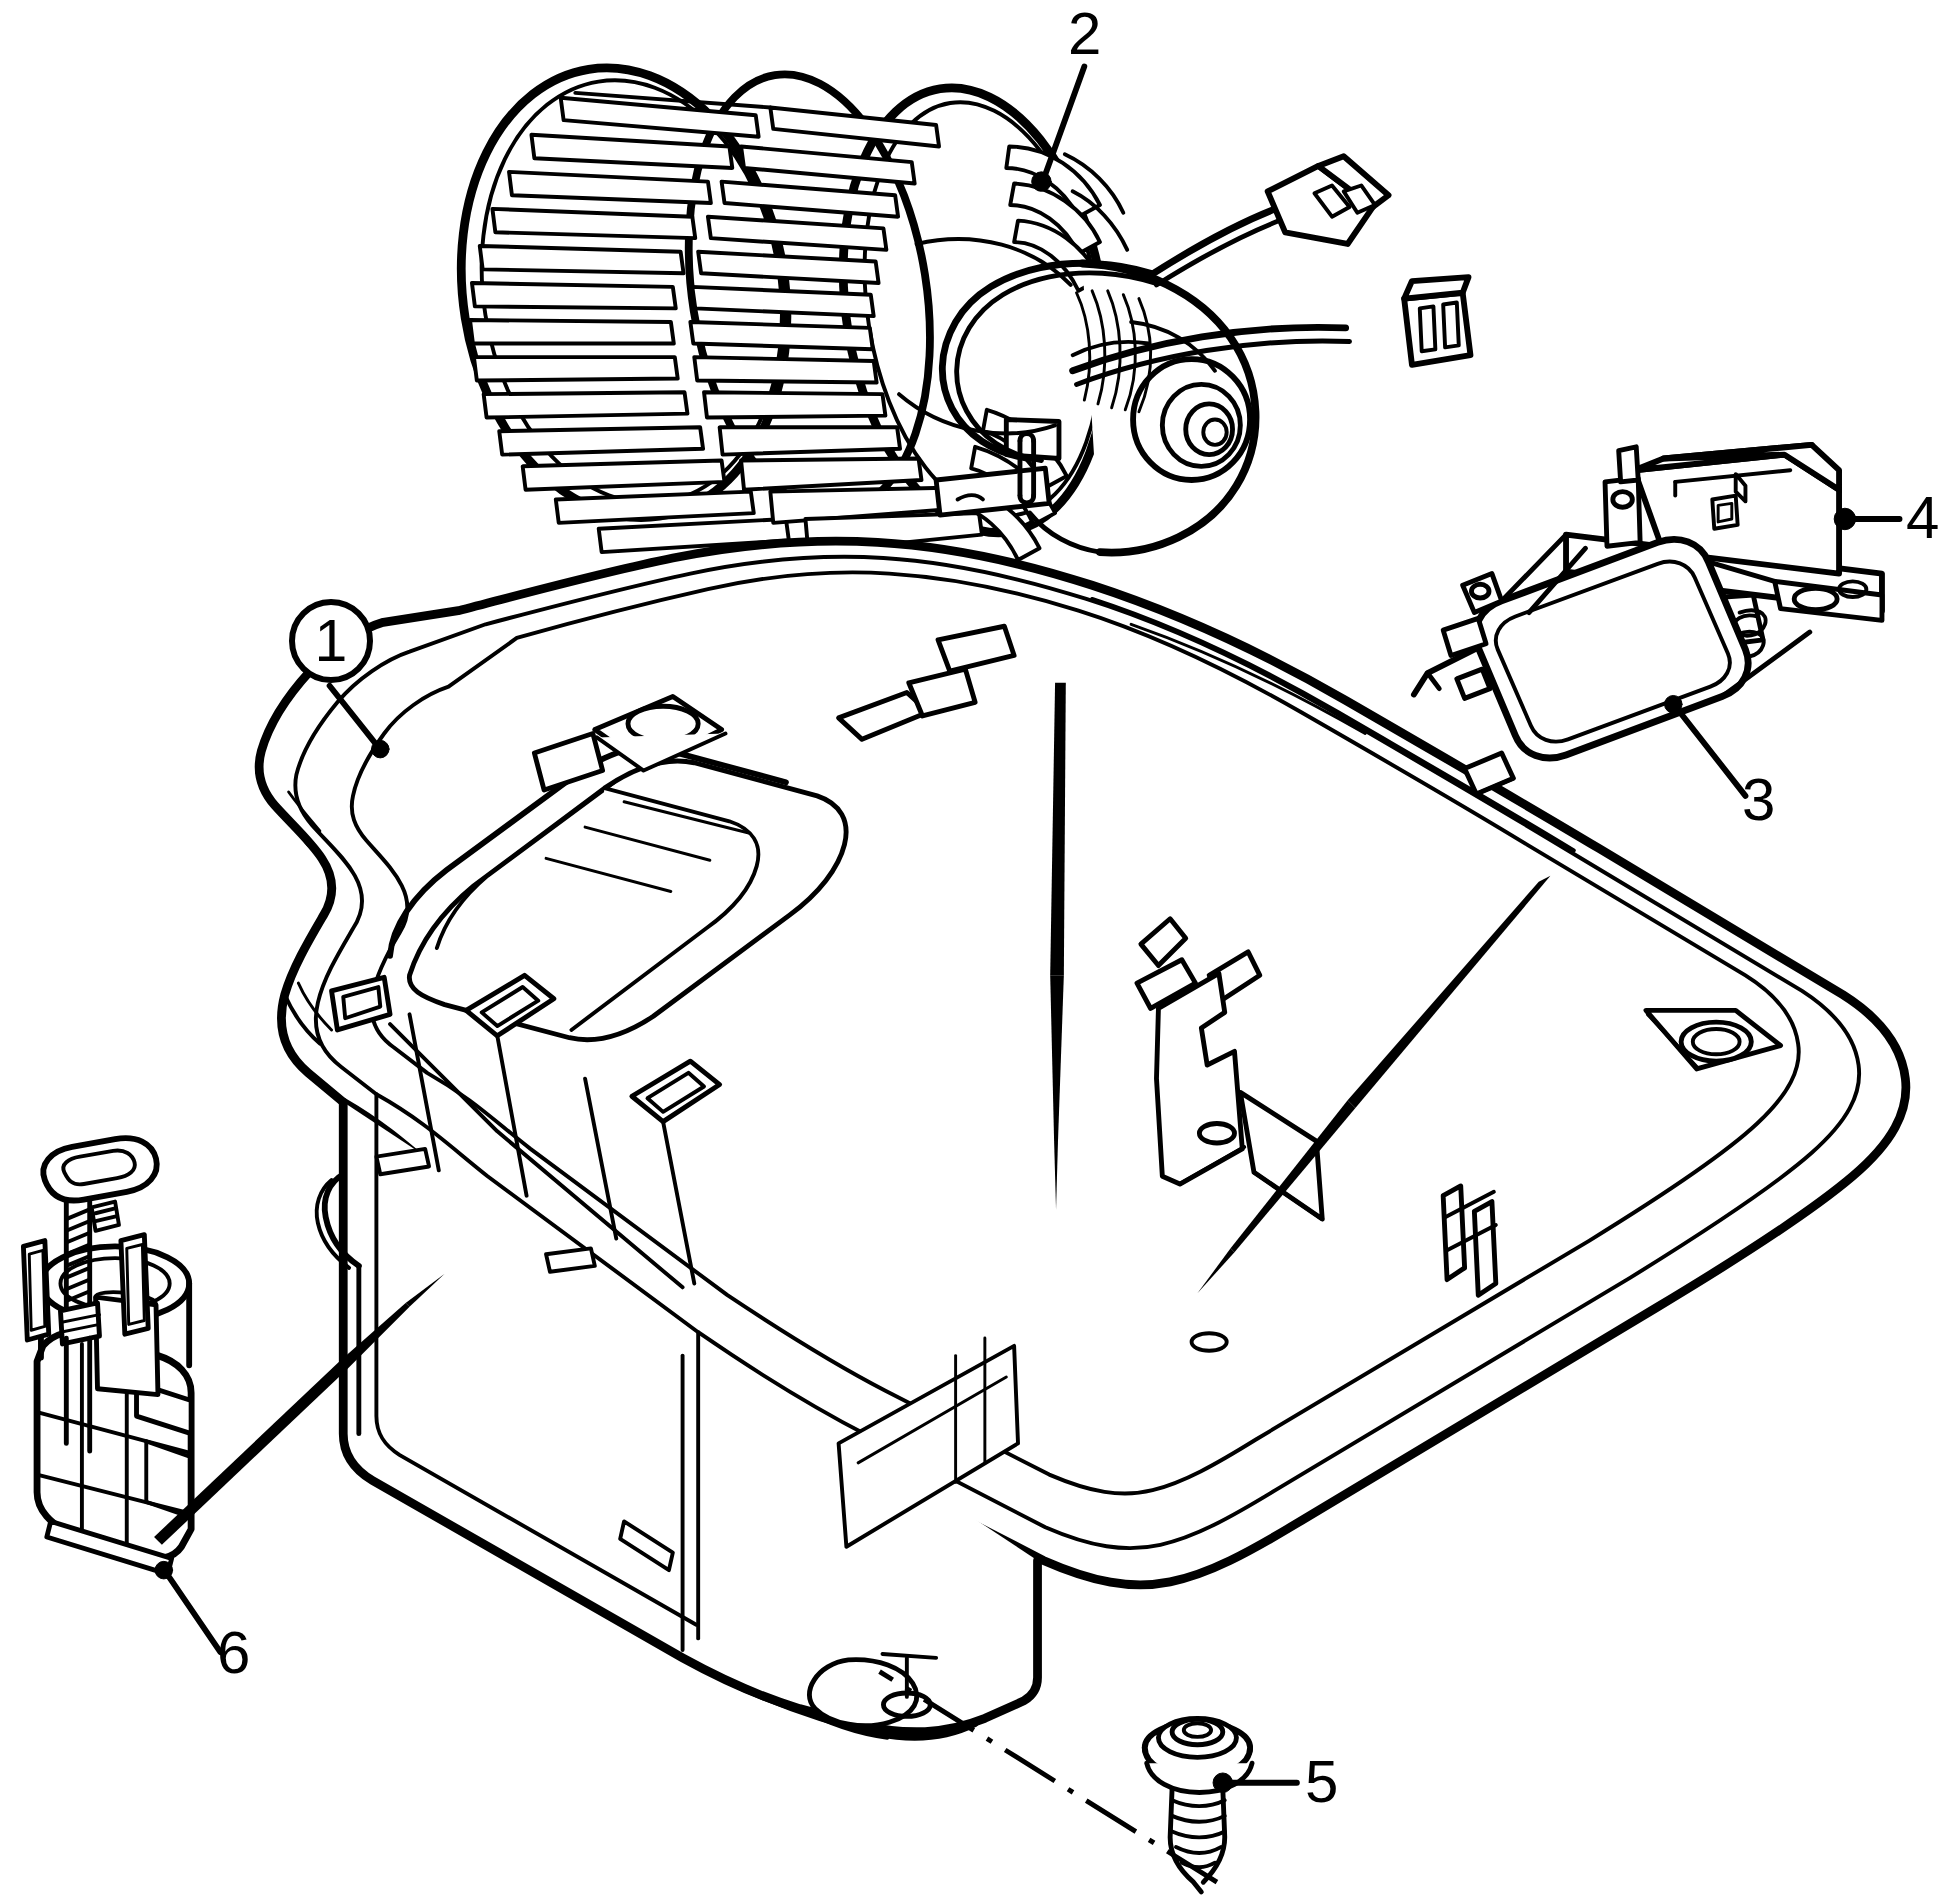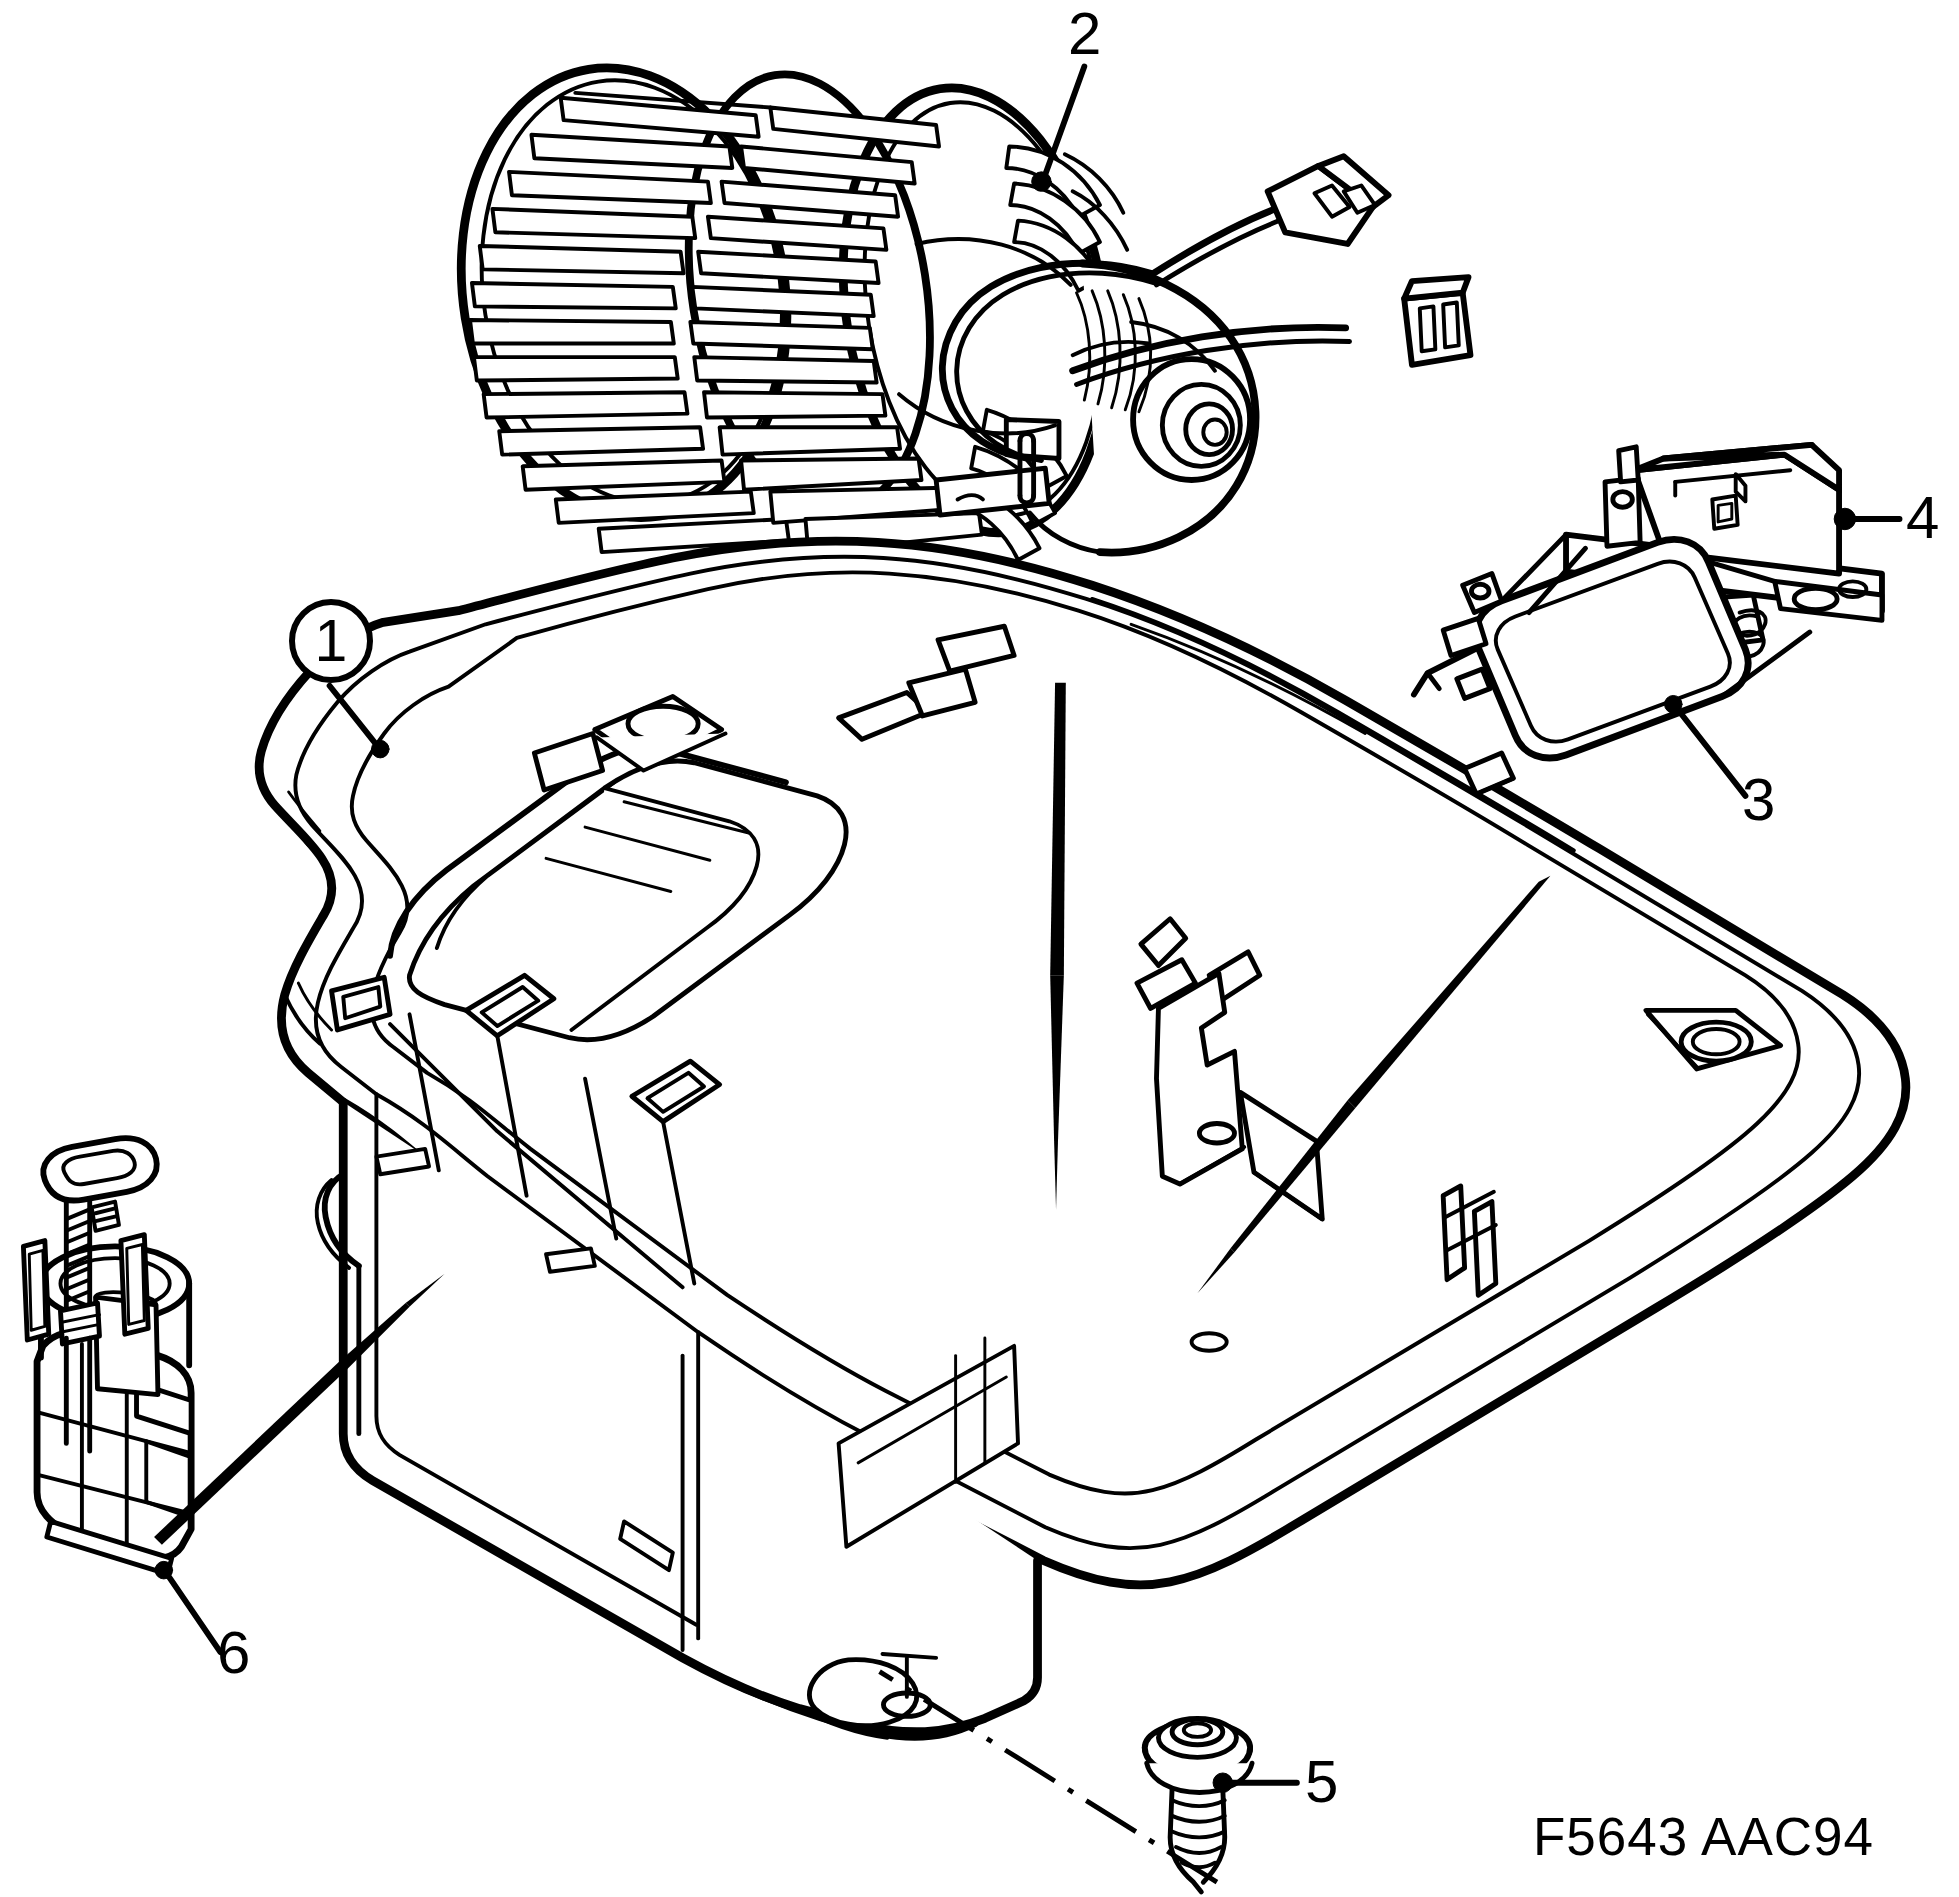--- a/index.html
+++ b/index.html
@@ -583,16 +583,15 @@
 <div class="lbl callnum" style="left:1068px;top:3.9px;">2</div>
 
 <div class="lbl callnum" style="left:1742px;top:770px;">3</div>
 
 <div class="lbl callnum" style="left:1906px;top:488px;">4</div>
 
 <div class="lbl callnum" style="left:1305px;top:1752px;">5</div>
 
 <div class="lbl callnum" style="left:217px;top:1623px;">6</div>
 
-<div class="lbl caption" style="left:1533px;top:1810px;">F5643 AAC94</div>
 
 </div>
 
 
 </body></html>

